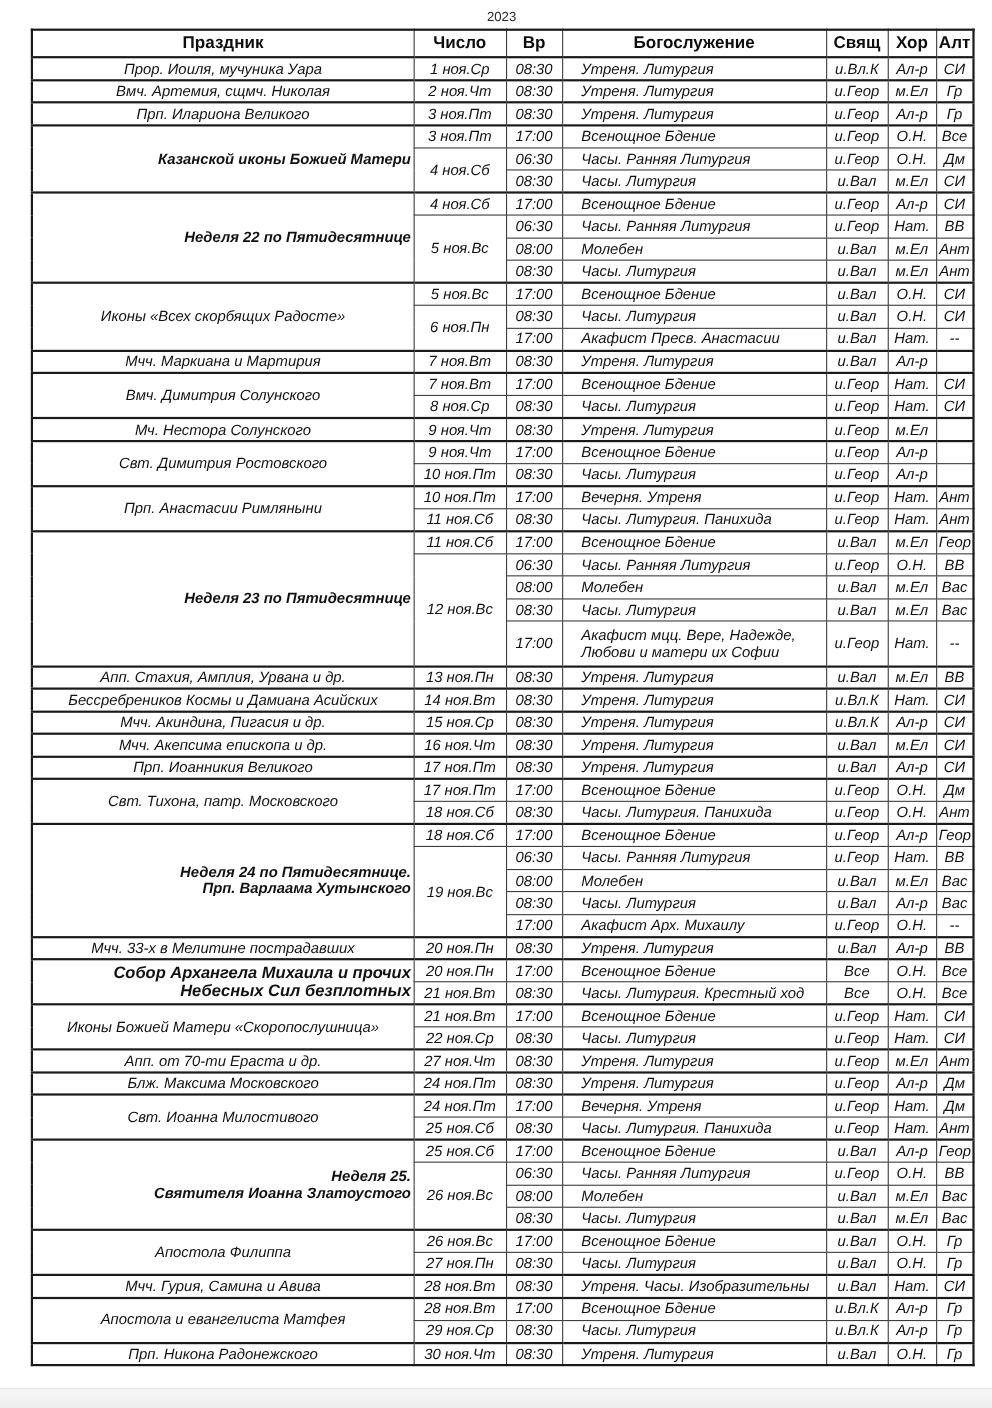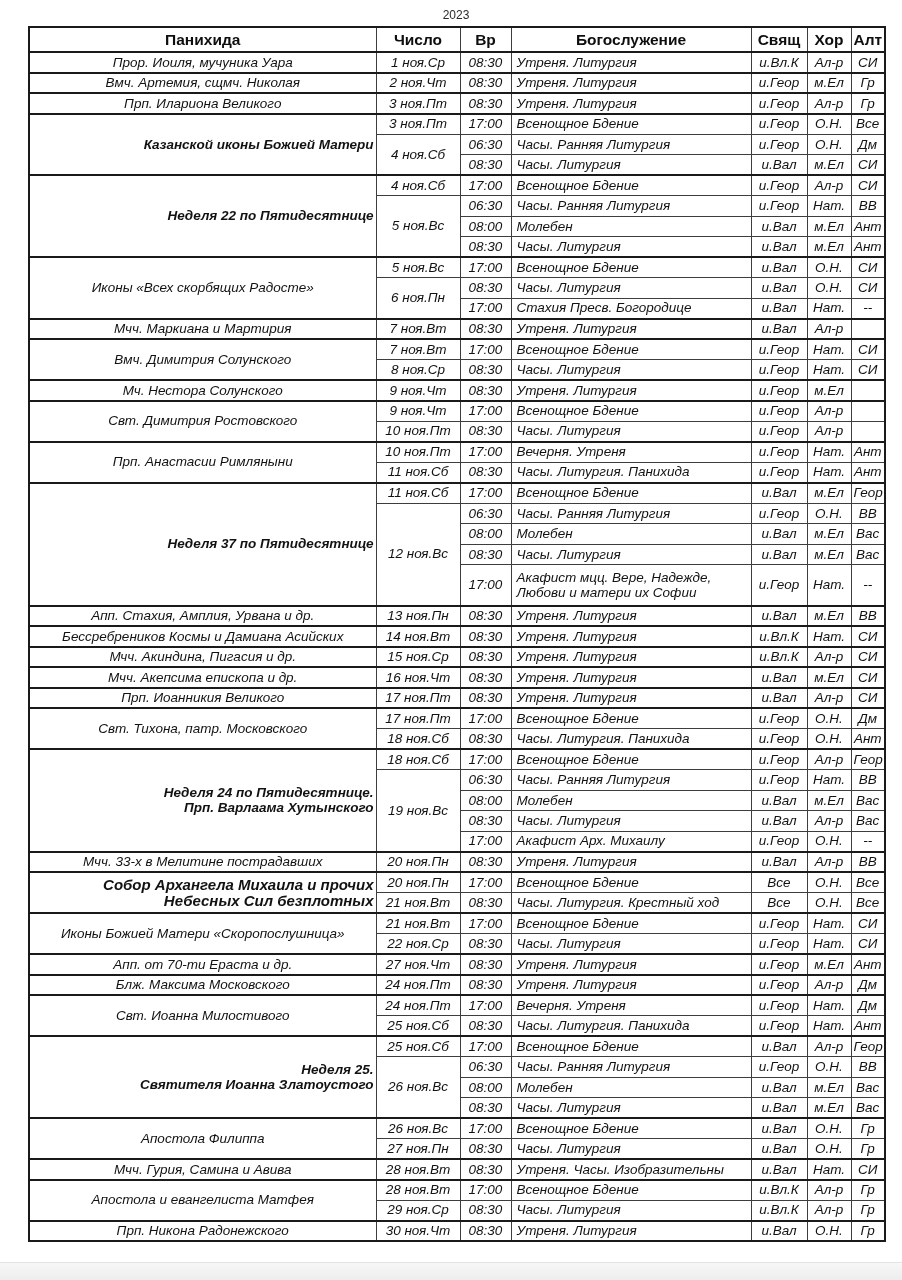--- a/index.html
+++ b/index.html
@@ -26,21 +26,21 @@
     border:1px solid #3d3d3d; font-style:italic; font-size:13.5px;
     color:#121212; padding:0 2px; text-align:center; line-height:1.12;
     overflow:hidden;
   }
   .sched tbody tr { height:20.5px; }
   .sched tbody tr.tall { height:41px; }
   .sched tbody tr.gs td { border-top:2px solid #1a1a1a; }
   .sched td.feast { white-space:pre-line; }
   .sched td.feast.bold { font-weight:bold;text-align:right; }
   .sched td.feast.large { font-size:15px; line-height:1.05; }
-  .sched td.service { text-align:left; padding-left:5px; white-space:nowrap; }
+  .sched td.service { text-align:left; padding-left:17px; white-space:nowrap; }
   .sched td.date, .sched td.time { white-space:nowrap; }
   .sched tr.tall td.service { white-space:normal; }
   .bottom-bar {
     position:absolute; left:0; bottom:0; width:902px; height:17px;
     background:linear-gradient(#f7f7f8, #ededee);
     border-top:1px solid #e3e3e4;
   }
 </style>
 </head>
 <body>
@@ -52,21 +52,21 @@
     <col style="width:347px">
     <col style="width:84px">
     <col style="width:51px">
     <col style="width:240px">
     <col style="width:56px">
     <col style="width:44px">
     <col style="width:34px">
   </colgroup>
   <thead>
     <tr>
-      <th>Панихида</th>
+      <th>Праздник</th>
       <th>Число</th>
       <th>Вр</th>
       <th>Богослужение</th>
       <th>Свящ</th>
       <th>Хор</th>
       <th>Алт</th>
     </tr>
   </thead>
   <tbody id="schedule-body">
       <tr class="gs">
@@ -163,21 +163,21 @@
       <tr>
         <td class="date" rowspan="2">6 ноя.Пн</td>
         <td class="time">08:30</td>
         <td class="service">Часы. Литургия</td>
         <td class="priest">и.Вал</td>
         <td class="choir">О.Н.</td>
         <td class="altar">СИ</td>
       </tr>
       <tr>
         <td class="time">17:00</td>
-        <td class="service">Стахия Пресв. Богородице</td>
+        <td class="service">Акафист Пресв. Анастасии</td>
         <td class="priest">и.Вал</td>
         <td class="choir">Нат.</td>
         <td class="altar">--</td>
       </tr>
       <tr class="gs">
         <td class="feast" rowspan="1">Мчч. Маркиана и Мартирия</td>
         <td class="date">7 ноя.Вт</td>
         <td class="time">08:30</td>
         <td class="service">Утреня. Литургия</td>
         <td class="priest">и.Вал</td>
@@ -238,21 +238,21 @@
       </tr>
       <tr>
         <td class="date">11 ноя.Сб</td>
         <td class="time">08:30</td>
         <td class="service">Часы. Литургия. Панихида</td>
         <td class="priest">и.Геор</td>
         <td class="choir">Нат.</td>
         <td class="altar">Ант</td>
       </tr>
       <tr class="gs">
-        <td class="feast bold" rowspan="5">Неделя 37 по Пятидесятнице</td>
+        <td class="feast bold" rowspan="5">Неделя 23 по Пятидесятнице</td>
         <td class="date">11 ноя.Сб</td>
         <td class="time">17:00</td>
         <td class="service">Всенощное Бдение</td>
         <td class="priest">и.Вал</td>
         <td class="choir">м.Ел</td>
         <td class="altar">Геор</td>
       </tr>
       <tr>
         <td class="date" rowspan="4">12 ноя.Вс</td>
         <td class="time">06:30</td>

